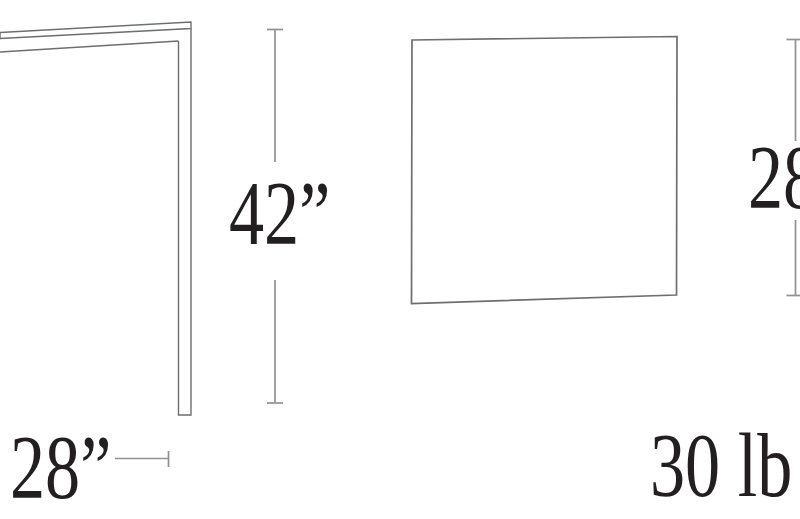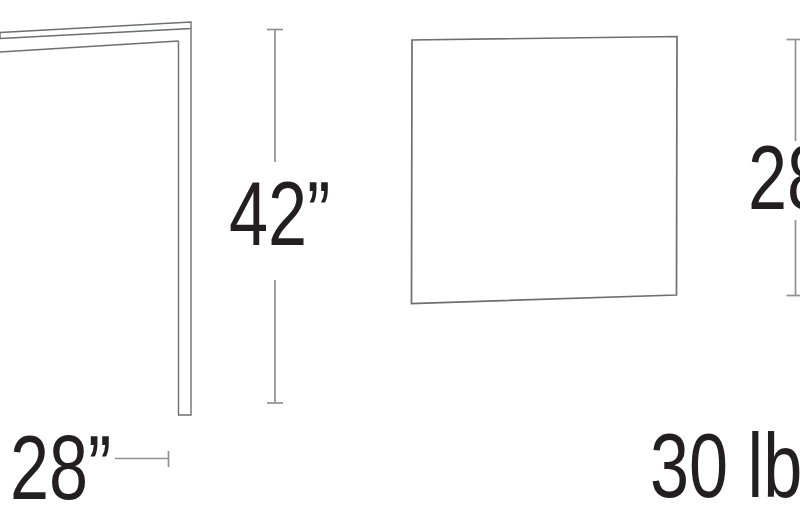--- a/index.html
+++ b/index.html
@@ -9,21 +9,21 @@
     --dimension-line:#8f9194;
   }
   *{margin:0;padding:0;box-sizing:border-box;}
   html,body{background:var(--background);}
   .canvas{
     position:relative;
     width:800px;
     height:519px;
     overflow:hidden;
     background:var(--background);
-    font-family:Liberation Sans, sans-serif;
+    font-family:Liberation Serif, serif;
   }
   .art{position:absolute;left:0;top:0;width:800px;height:519px;}
   .draw{stroke:var(--drawing-line);stroke-width:1.4;fill:none;}
   .draw.filled{fill:#ffffff;}
   .dim line{stroke:var(--dimension-line);stroke-width:1.7;}
   .label{
     position:absolute;
     color:var(--text);
     font-size:90px;
     line-height:1;

